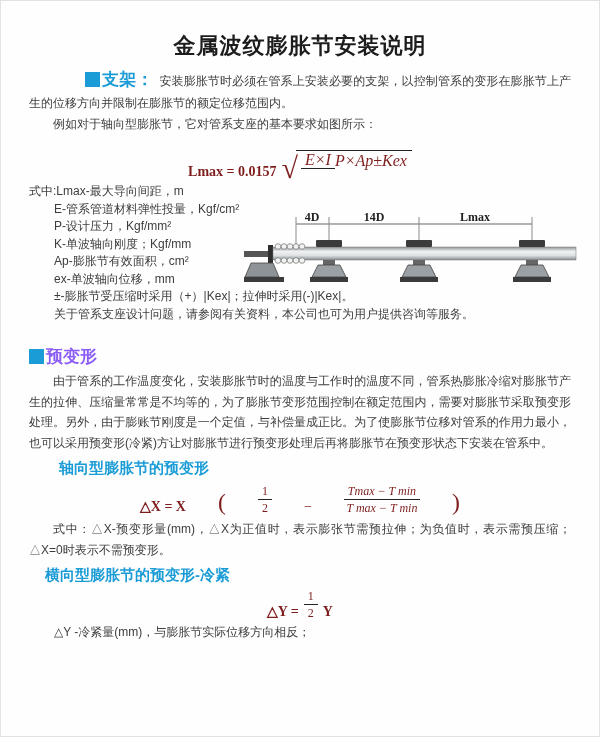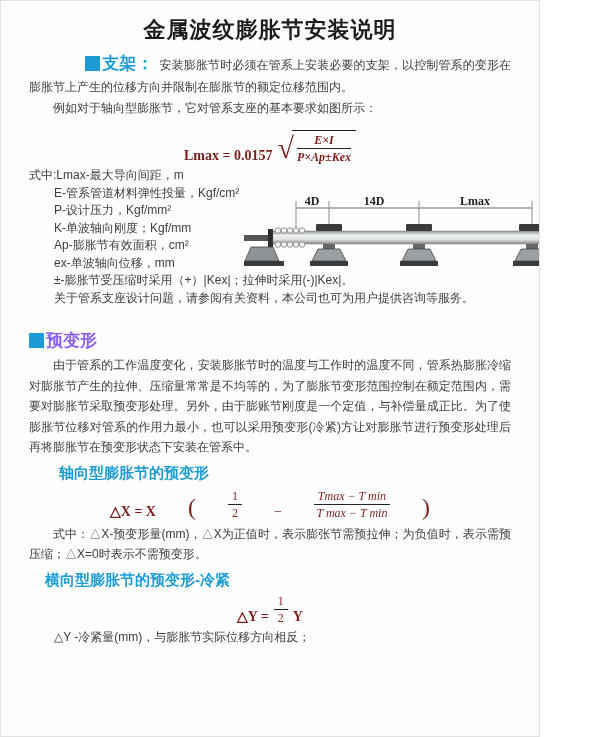--- a/index.html
+++ b/index.html
@@ -1,20 +1,20 @@
 <!DOCTYPE html>
 <html><head>
 <meta charset="utf-8">
 <style>
   html,body{margin:0;padding:0;background:#ffffff;}
   .page{
     position:relative;
-    width:540px;height:737px;
+    width:600px;height:737px;
     box-sizing:border-box;
-    padding:0 28px;
+    padding:16px 28px;
     background:#fefefe;
     border:1px solid #e2e2e2;
     overflow:hidden;
     font-family:"Liberation Sans", sans-serif;
     color:#3d3d3d;
   }
   h1.title{
     margin:14px 0 8px;
     font-size:22px;line-height:30px;
     text-align:center;color:#1c1c1c;
@@ -32,22 +32,22 @@
   
   .formula{
     display:flex;justify-content:center;align-items:flex-end;gap:5px;
     font-family:"Liberation Serif", serif;color:#7f1d1d;font-size:14px;
   }
   .f1{margin:5px 0 3px;min-height:40px;}
   .f1 .flhs{font-weight:bold;}
   .sqrt{display:inline-flex;align-items:flex-start;}
   .sqrt .rad{font-size:30px;line-height:30px;margin-right:-2px;transform:translateY(3px);}
   .sqrt .under{
-    display:inline-flex;flex-direction:column;text-align:center;
-    border-top:1.5px solid #222;padding:2px 5px 0;font-size:12px;font-style:italic;line-height:14px;font-weight:bold;
+    display:inline-flex;text-align:center;
+    border-top:1.5px solid #222;padding:2px 5px 0;font-size:16px;font-style:italic;line-height:14px;
   }
   .sqrt .under .fnum{border-bottom:1px solid #222;padding:0 4px 1px;}
   .sqrt .under .fden{padding-top:1px;}
   .frac{
     display:inline-flex;flex-direction:column;text-align:center;
     font-size:12px;line-height:14px;vertical-align:middle;
   }
   .frac .fnum{border-bottom:1px solid #222;padding:0 4px 1px;}
   .frac .fden{padding-top:1px;}
   .frac.ital{font-style:italic;}

